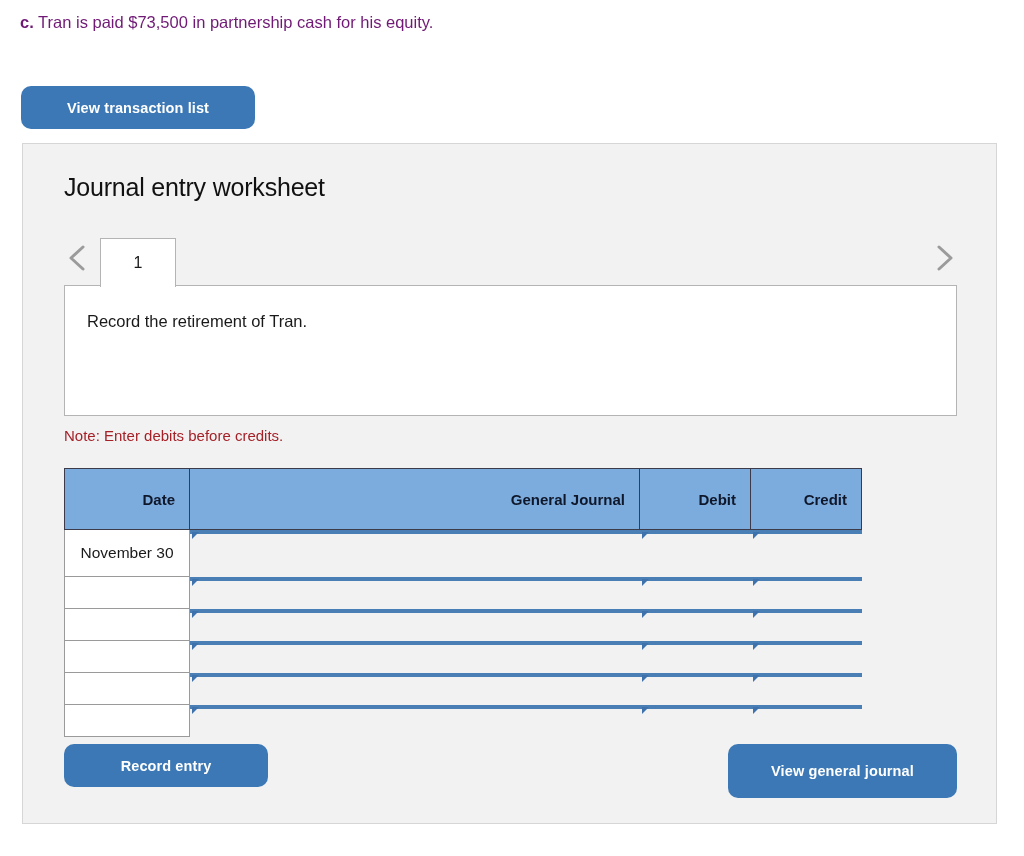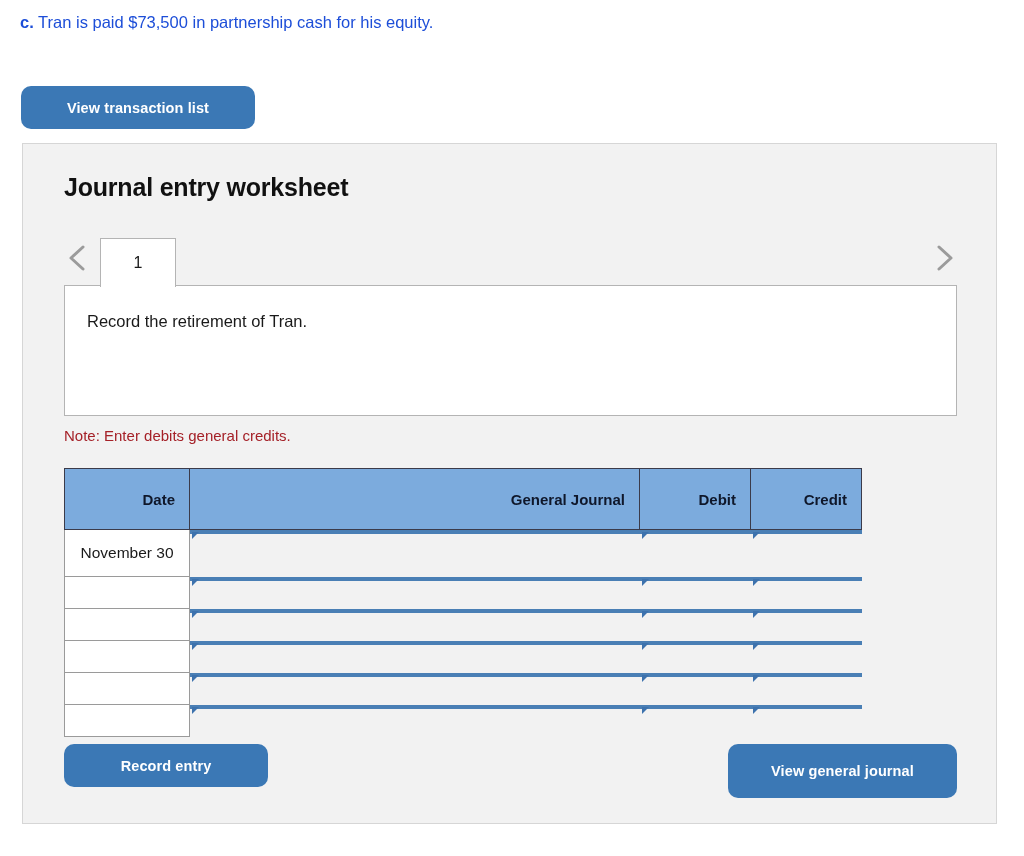--- a/index.html
+++ b/index.html
@@ -16,21 +16,21 @@
     overflow: hidden;
   }
 
   
   .prompt {
     position: absolute;
     left: 20px;
     top: 11px;
     font-size: 16.5px;
     line-height: 22px;
-    color: #1d4ed8;
+    color: #701a75;
     white-space: nowrap;
   }
   .prompt .lbl {
     font-weight: bold;
   }
 
   
   .btn {
     display: inline-flex;
     align-items: center;
@@ -65,21 +65,21 @@
     background: #f2f2f2;
     border: 1px solid #d6d6d6;
     box-sizing: border-box;
   }
 
   .panel-title {
     position: absolute;
     left: 41px;
     top: 29px;
     font-size: 25px;
-    font-weight: bold;
+    font-weight: normal;
     color: #111111;
     letter-spacing: -0.2px;
   }
 
   
   .tabstrip {
     position: absolute;
     left: 41px;
     top: 90px;
     width: 893px;
@@ -259,21 +259,21 @@
       <svg width="26" height="34" viewBox="0 0 26 34" aria-hidden="true">
         <polyline points="8,6 20,17 8,28" fill="none" stroke="#9b9b9b" stroke-width="3" stroke-linecap="round" stroke-linejoin="round"></polyline>
       </svg>
     </div>
   </div>
 
   <div class="instruction-box">
     <div class="instruction-text">Record the retirement of Tran.</div>
   </div>
 
-  <div class="note">Note: Enter debits general credits.</div>
+  <div class="note">Note: Enter debits before credits.</div>
 
   <table class="jtable">
     <colgroup>
       <col class="col-date">
         <col class="col-gj">
         <col class="col-debit">
         <col class="col-credit">
     </colgroup>
     <thead>
       <tr>

